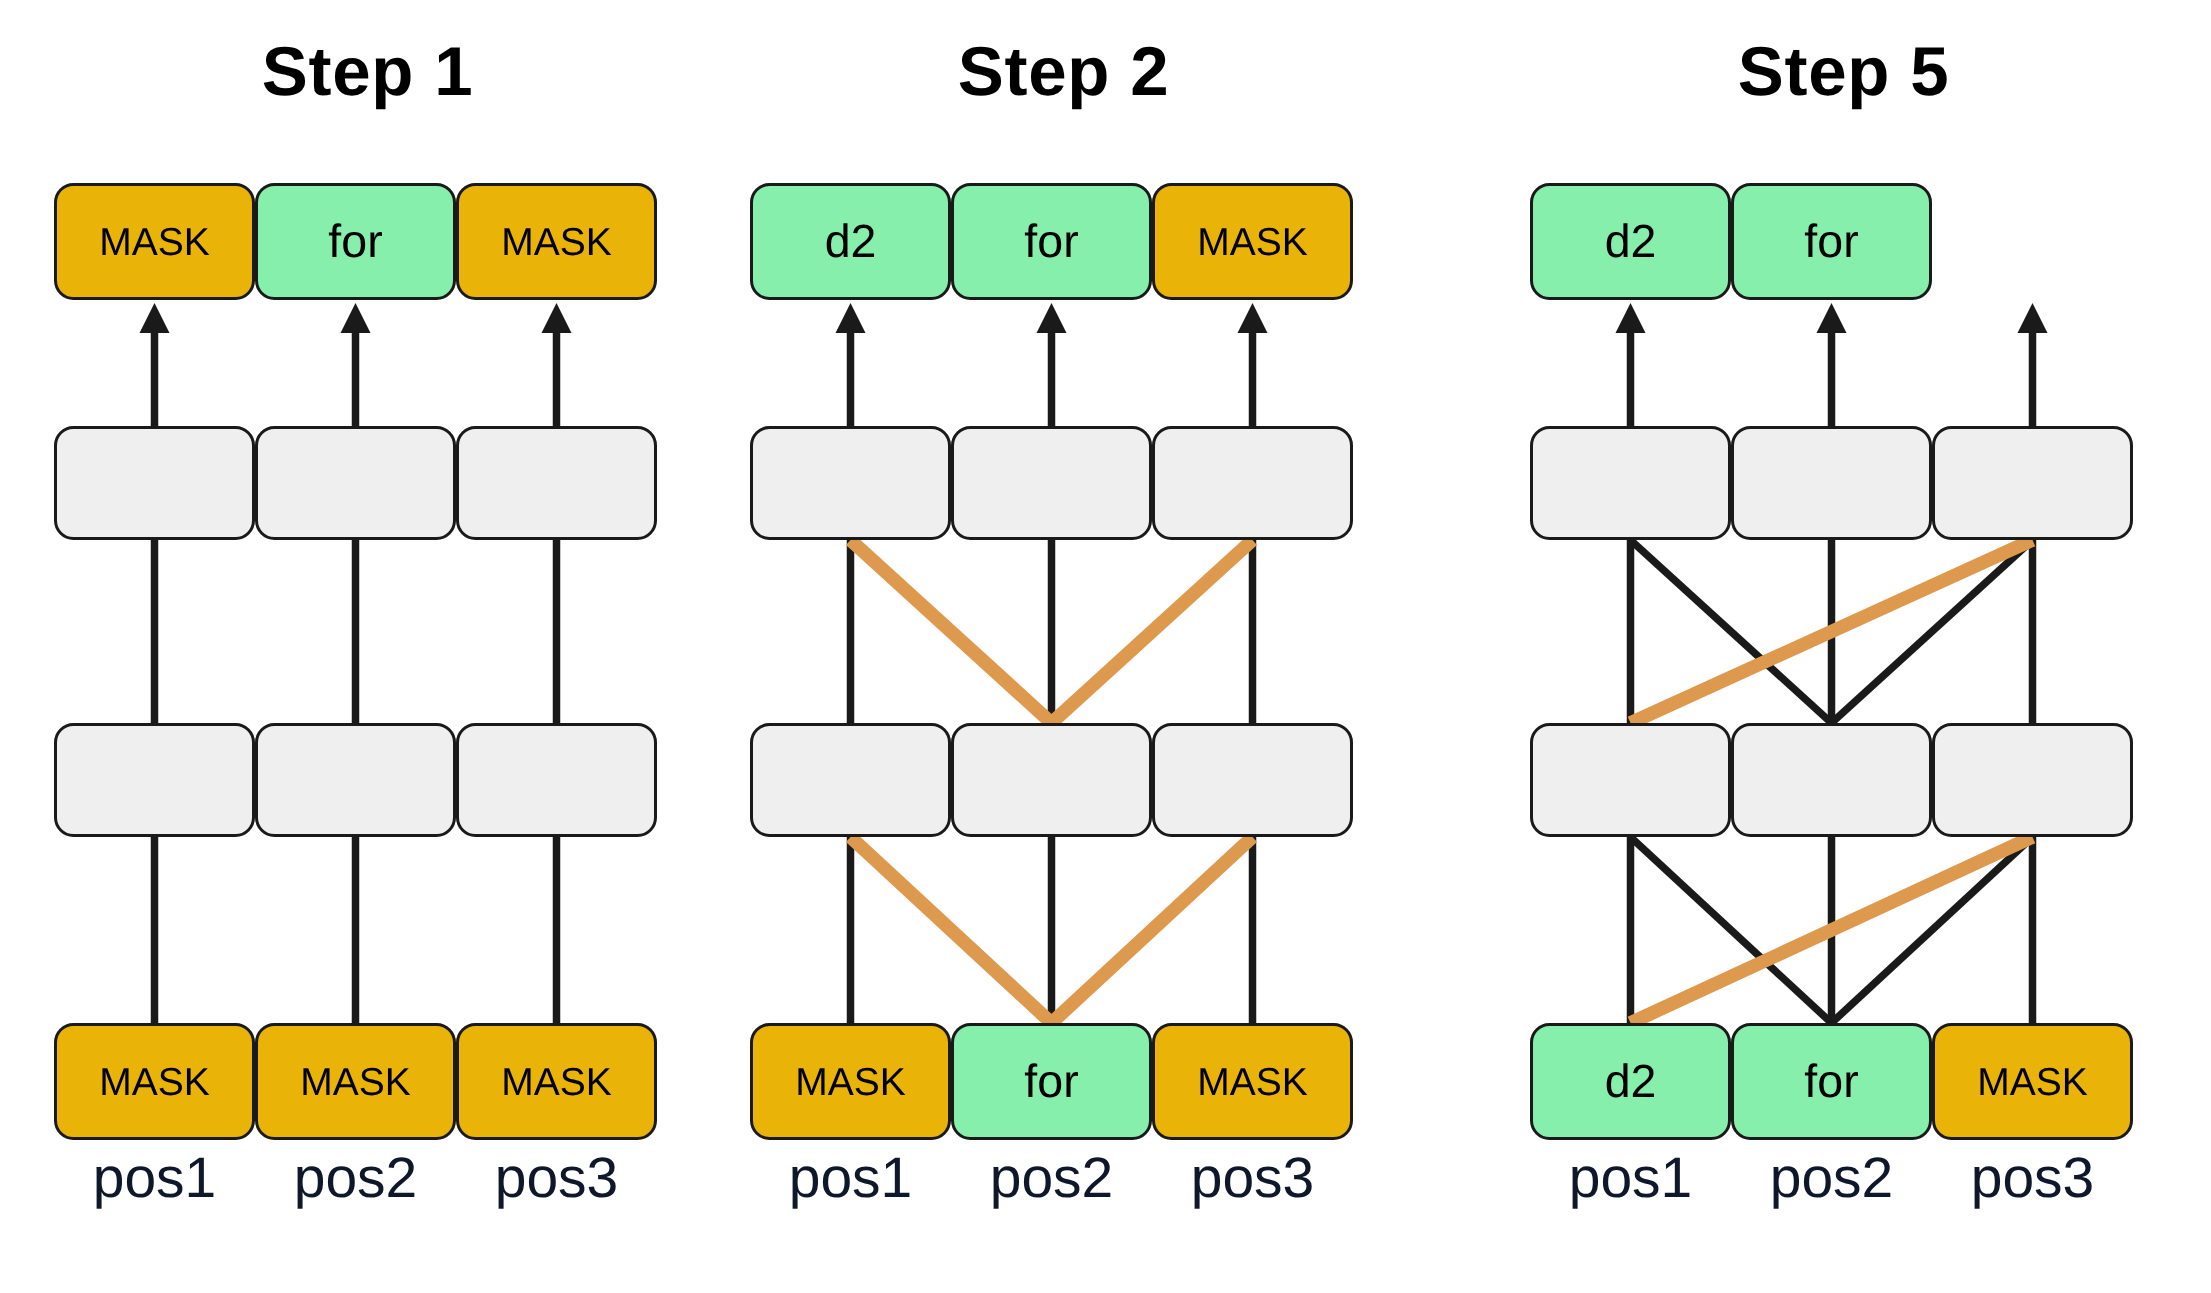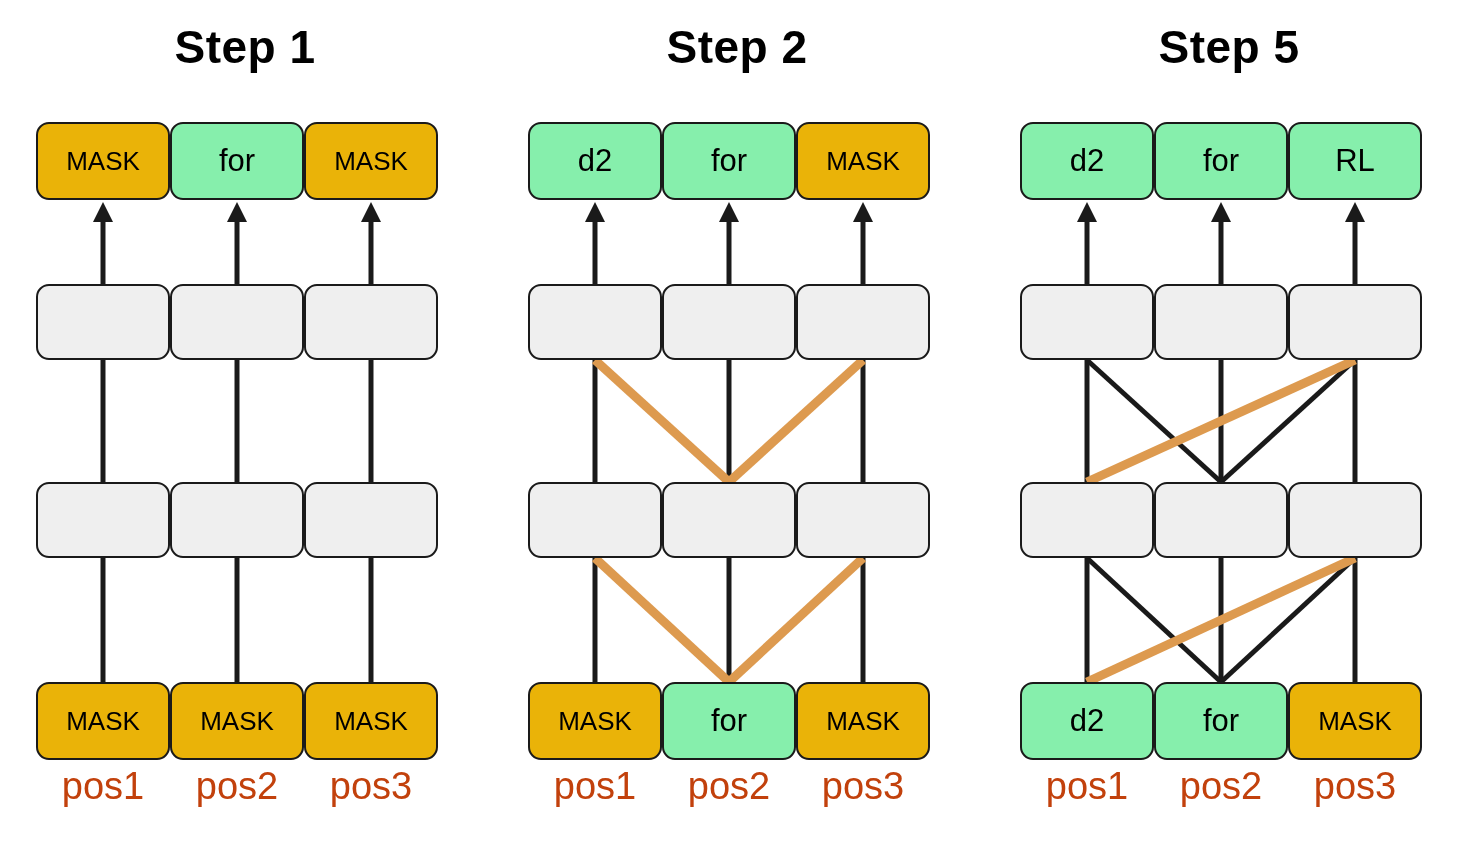--- a/index.html
+++ b/index.html
@@ -74,21 +74,21 @@
     position: absolute;
     top: 765px;
     left: 36px;
     width: 402px;
     display: flex;
   }
   .poslabel {
     width: 134px;
     text-align: center;
     font-size: 38px;
-    color: #c2410c;
+    color: #0f172a;
   }
   .edges {
     position: absolute;
     top: 0;
     left: 0;
     width: 490px;
     height: 862px;
     z-index: 1;
     pointer-events: none;
   }
@@ -149,21 +149,21 @@
         <div class="cell mask small">MASK</div>
         <div class="cell mask small">MASK</div>
         <div class="cell mask small">MASK</div>
       </div>
       <div class="poslabels">
         <div class="poslabel">pos1</div>
         <div class="poslabel">pos2</div>
         <div class="poslabel">pos3</div>
       </div>
     </div>
-    <div class="panel" style="left: 492px;">
+    <div class="panel" style="left: 464px;">
       <div class="panel-title">Step 2</div>
       <svg class="edges" viewBox="0 0 490 862">
         <line x1="103" y1="682" x2="103" y2="558" stroke="#1a1a1a" stroke-width="5" stroke-linecap="butt"></line>
         <line x1="237" y1="682" x2="237" y2="558" stroke="#1a1a1a" stroke-width="5" stroke-linecap="butt"></line>
         <line x1="371" y1="682" x2="371" y2="558" stroke="#1a1a1a" stroke-width="5" stroke-linecap="butt"></line>
         <line x1="237" y1="682" x2="103" y2="558" stroke="#dd9a4f" stroke-width="9" stroke-linecap="butt"></line>
         <line x1="237" y1="682" x2="371" y2="558" stroke="#dd9a4f" stroke-width="9" stroke-linecap="butt"></line>
         <line x1="103" y1="482" x2="103" y2="360" stroke="#1a1a1a" stroke-width="5" stroke-linecap="butt"></line>
         <line x1="237" y1="482" x2="237" y2="360" stroke="#1a1a1a" stroke-width="5" stroke-linecap="butt"></line>
         <line x1="371" y1="482" x2="371" y2="360" stroke="#1a1a1a" stroke-width="5" stroke-linecap="butt"></line>
@@ -236,21 +236,20 @@
           <polygon points="227,222 247,222 237,202" fill="#1a1a1a"></polygon>
         </g>
         <g>
           <line x1="371" y1="284" x2="371" y2="216" stroke="#1a1a1a" stroke-width="5"></line>
           <polygon points="361,222 381,222 371,202" fill="#1a1a1a"></polygon>
         </g>
       </svg>
       <div class="layer row-top">
         <div class="cell token">d2</div>
         <div class="cell token">for</div>
-        <div class="cell token">RL</div>
       </div>
       <div class="layer row-h2">
         <div class="cell hidden-cell"></div>
         <div class="cell hidden-cell"></div>
         <div class="cell hidden-cell"></div>
       </div>
       <div class="layer row-h1">
         <div class="cell hidden-cell"></div>
         <div class="cell hidden-cell"></div>
         <div class="cell hidden-cell"></div>

